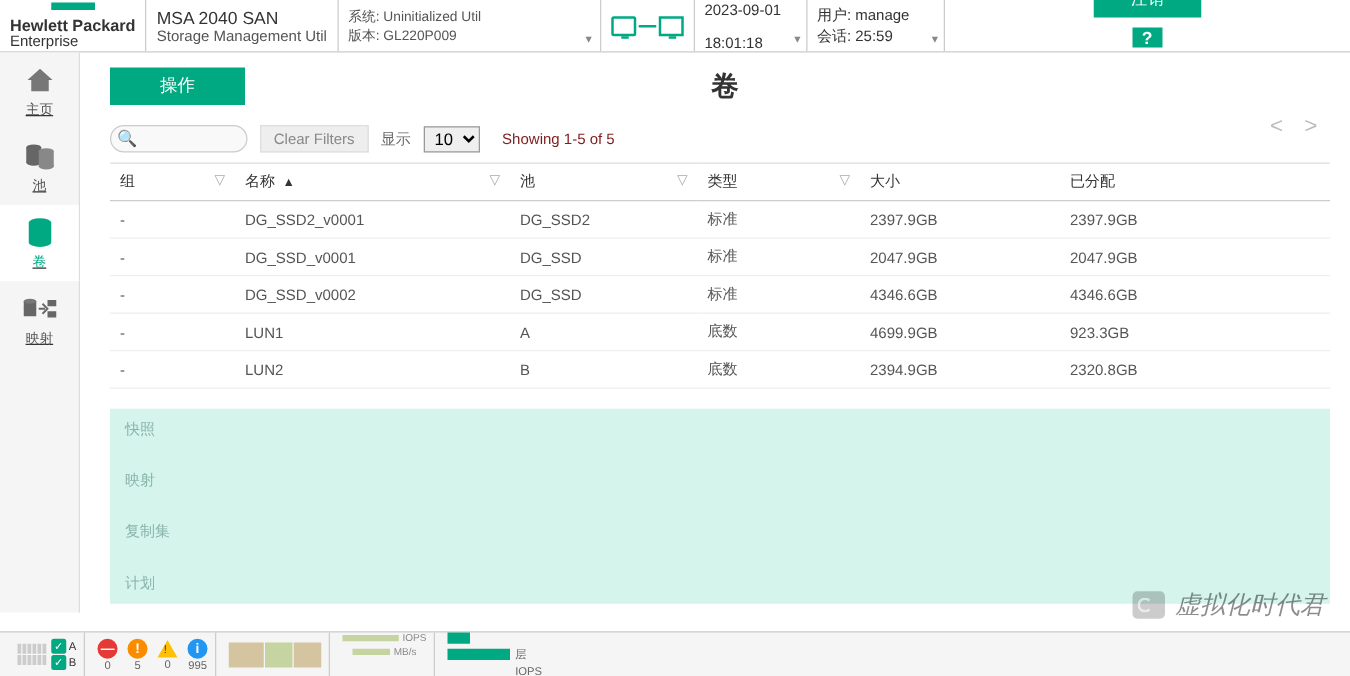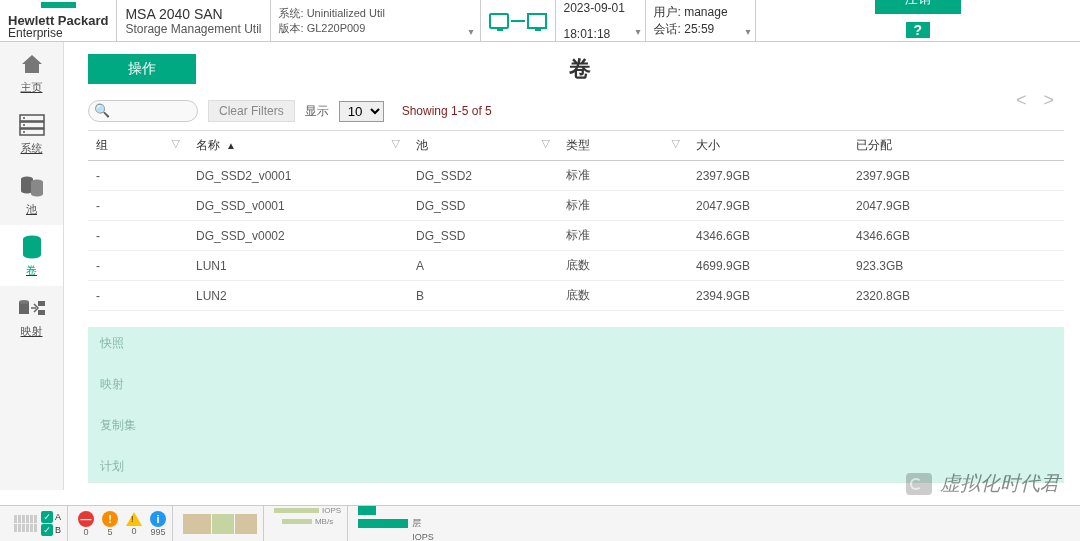--- a/index.html
+++ b/index.html
@@ -132,33 +132,20 @@
     <div class="nav-item">
       <div class="nav-icon">
         <svg width="24" height="22" viewBox="0 0 24 22">
             <path d="M12 2 L22 11 L19 11 L19 20 L5 20 L5 11 L2 11 Z" fill="#777"></path>
           </svg>
       </div>
       <div class="nav-label">主页</div>
     </div>
     <div class="nav-item">
       <div class="nav-icon">
-        <svg width="26" height="22" viewBox="0 0 26 22">
-            <rect x="1" y="1" width="24" height="6" fill="none" stroke="#555" stroke-width="1.5"></rect>
-            <rect x="1" y="8" width="24" height="6" fill="none" stroke="#555" stroke-width="1.5"></rect>
-            <rect x="1" y="15" width="24" height="6" fill="none" stroke="#555" stroke-width="1.5"></rect>
-            <circle cx="5" cy="4" r="1" fill="#555"></circle>
-            <circle cx="5" cy="11" r="1" fill="#555"></circle>
-            <circle cx="5" cy="18" r="1" fill="#555"></circle>
-          </svg>
-      </div>
-      <div class="nav-label">系统</div>
-    </div>
-    <div class="nav-item">
-      <div class="nav-icon">
         <svg width="24" height="22" viewBox="0 0 24 22">
             <ellipse cx="7" cy="4" rx="6" ry="2.5" fill="#666"></ellipse>
             <rect x="1" y="4" width="12" height="12" fill="#666"></rect>
             <ellipse cx="7" cy="16" rx="6" ry="2.5" fill="#666"></ellipse>
             <ellipse cx="17" cy="7" rx="6" ry="2.5" fill="#888"></ellipse>
             <rect x="11" y="7" width="12" height="12" fill="#888"></rect>
             <ellipse cx="17" cy="19" rx="6" ry="2.5" fill="#888"></ellipse>
           </svg>
       </div>
       <div class="nav-label">池</div>

